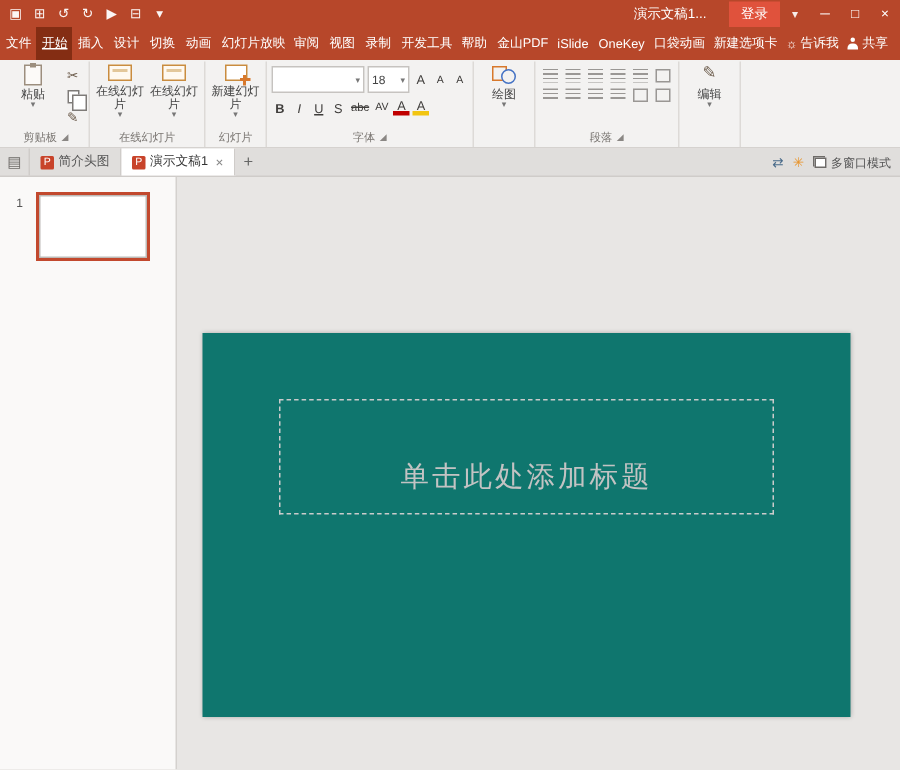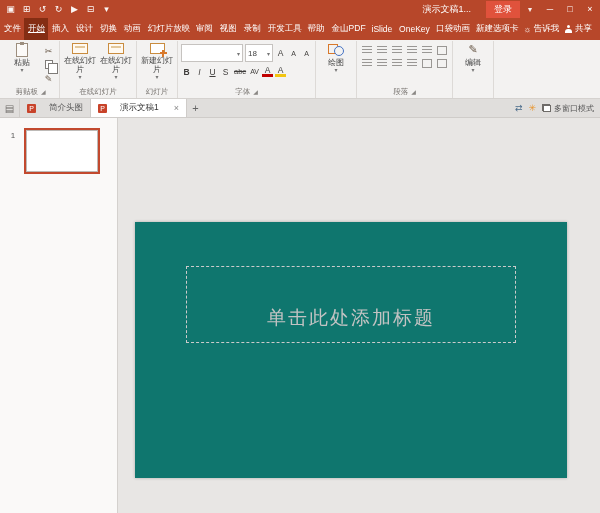--- a/index.html
+++ b/index.html
@@ -71,21 +71,21 @@
 
   
   .prows { display:flex; flex-direction:column; gap:4px; padding-top:4px; }
   .prow { display:flex; gap:5px; align-items:center; padding:0 2px; }
   .picon { width:10px; height:9px; background:repeating-linear-gradient(to bottom,#8A8784 0 1px,transparent 1px 3px); opacity:.85; }
   .picon.shape { background:none; border:1px solid #8A8784; }
 
   
   .docbar { height:19px; background:#E0DEDC; display:flex; align-items:stretch; border-bottom:1px solid #CFCCC9; }
   .doc-left { width:20px; display:flex; align-items:center; justify-content:center; color:#6E6B68; font-size:10px; border-right:1px solid #CFCCC9; }
-  .doctab { display:flex; align-items:center; gap:13px; padding:0 7px; font-size:8.5px; color:#555; border-right:1px solid #CFCCC9; white-space:nowrap; }
+  .doctab { display:flex; align-items:center; gap:3px; padding:0 7px; font-size:8.5px; color:#555; border-right:1px solid #CFCCC9; white-space:nowrap; }
   .doctab.active { background:#FFFFFF; color:#333; }
   .ppt-badge { width:9px; height:9px; background:#C8432A; color:#fff; font-size:7px; display:flex; align-items:center; justify-content:center; border-radius:1px; flex:0 0 auto; }
   .tab-close { font-size:9px; color:#888; margin-left:2px; }
   .add-tab { width:17px; display:flex; align-items:center; justify-content:center; font-size:11px; color:#666; }
   .docbar-right { margin-left:auto; display:flex; align-items:center; gap:6px; padding-right:6px; }
   .switch-ic { color:#4A6B8A; font-size:9px; }
   .gear-ic { color:#E8952E; font-size:9px; }
   .multiwin { display:flex; align-items:center; gap:3px; color:#555; font-size:8px; }
   .mw-ic { width:9px; height:8px; position:relative; }
   .mw-ic::before { content:""; position:absolute; left:0; top:0; width:6px; height:5px; border:1px solid #6E6B68; background:#E0DEDC; }

